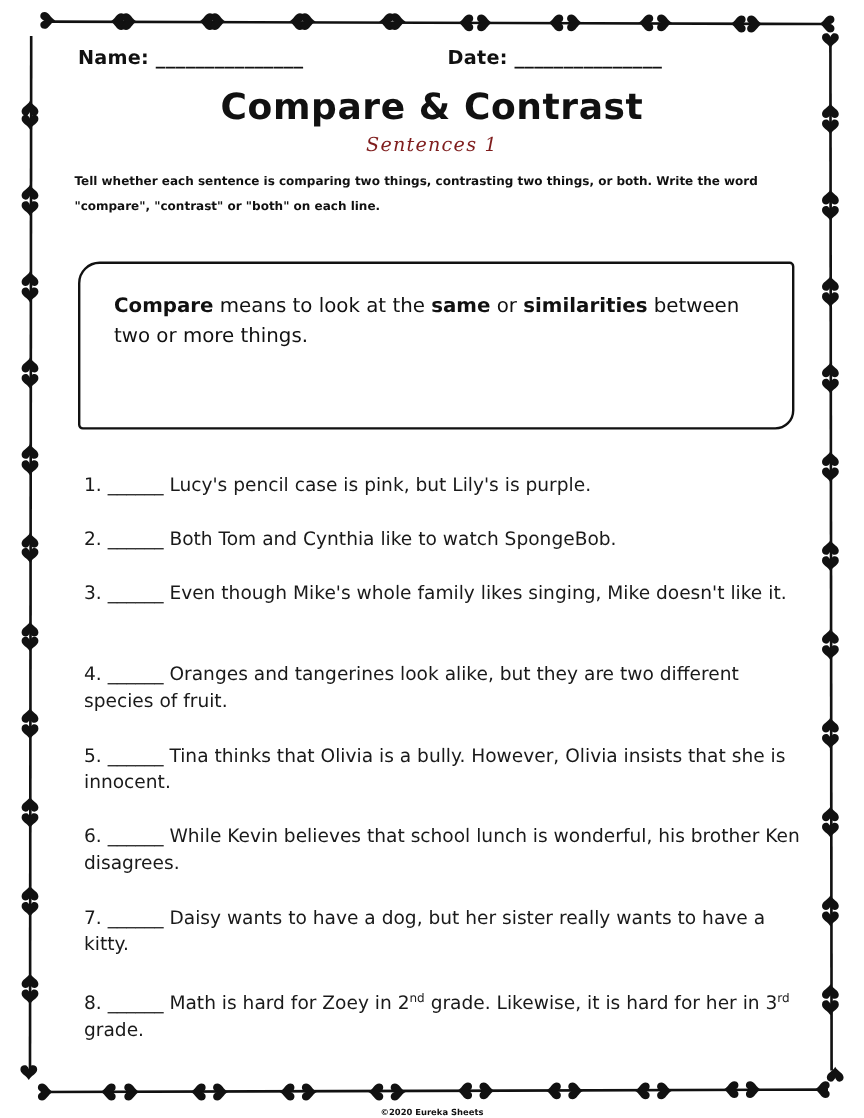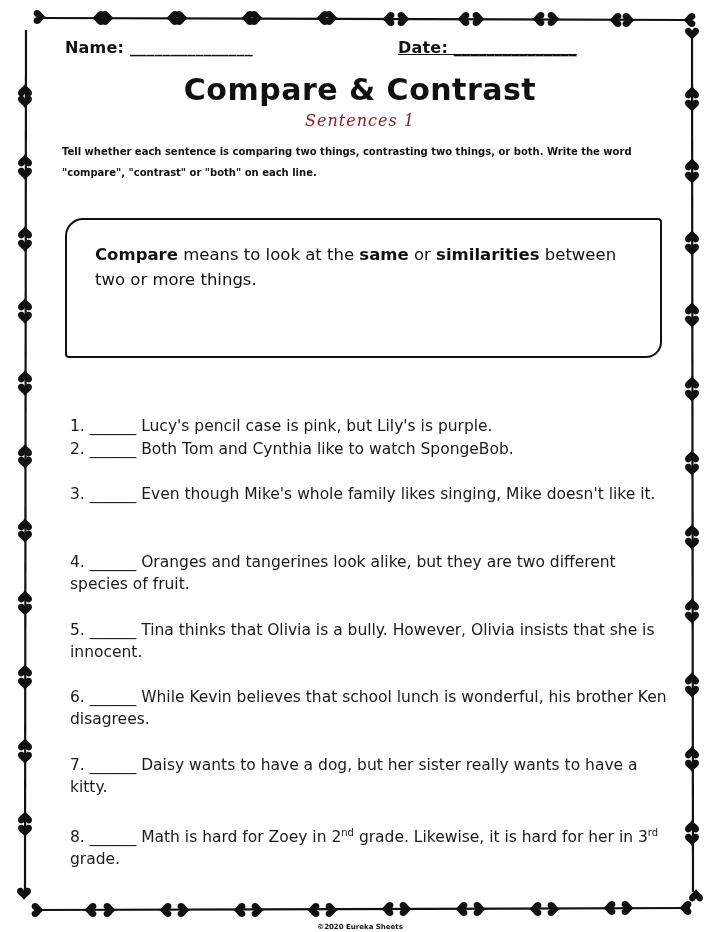--- a/index.html
+++ b/index.html
@@ -1,20 +1,20 @@
 <!DOCTYPE html>
 <html><head>
 <meta charset="utf-8">
 <style>
   html, body { margin:0; padding:0; background:#fff; }
   body { width:720px; height:932px; position:relative; overflow:hidden; font-family:"DejaVu Sans", sans-serif; color:#111; }
   .border-svg { position:absolute; left:0; top:0; width:720px; height:932px; }
   .hdr { position:absolute; top:38px; font-size:16px; font-weight:bold; letter-spacing:0.2px; }
   .hdr.name { left:65px; }
-  .hdr.date { left:398px;text-decoration:underline; }
+  .hdr.date { left:373px; }
   .title { position:absolute; top:72px; left:0; width:720px; text-align:center; font-size:30px; font-weight:bold; letter-spacing:0.5px; }
   .subtitle { position:absolute; top:111px; left:0; width:720px; text-align:center; font-size:16px; color:#7f1d1d; font-family:"DejaVu Serif", serif; font-style:italic; letter-spacing:1px; }
   .instructions { position:absolute; top:141px; left:62px; width:600px; font-size:10px; font-weight:bold; line-height:21px; }
   .defbox { position:absolute; top:218px; left:65px; width:597px; height:140px; border:2.5px solid #111; border-radius:18px 4px 16px 4px; box-sizing:border-box; padding:6px 12px; font-size:16.5px; line-height:25px; }
   .defbox p { margin:16px; }
   .defbox p + p { margin-top:25px; }
   .defbox b { font-weight:bold; }
   .q { position:absolute; left:70px; width:600px; font-size:15.5px; line-height:22px; color:#1a1a1a; }
   .q sup { font-size:10px; }
   .footer { position:absolute; top:923px; left:0; width:720px; text-align:center; font-size:7px; font-weight:bold; }
@@ -134,21 +134,21 @@
 
 <div class="title">Compare &amp; Contrast</div>
 <div class="subtitle">Sentences 1</div>
 
 <div class="instructions">Tell whether each sentence is comparing two things, contrasting two things, or both. Write the word "compare", "contrast" or "both" on each line.</div>
 
 <div class="defbox">
   <p><b>Compare</b><span> means to look at the </span><b>same</b><span> or </span><b>similarities</b><span> between two or more things.</span></p>
 </div>
 
-<div class="q" style="top:415px"><span>1.</span> <span>______</span> <span>Lucy's pencil case is pink, but Lily's is purple.</span></div>
+<div class="q" style="top:393px"><span>1.</span> <span>______</span> <span>Lucy's pencil case is pink, but Lily's is purple.</span></div>
 <div class="q" style="top:438px"><span>2.</span> <span>______</span> <span>Both Tom and Cynthia like to watch SpongeBob.</span></div>
 <div class="q" style="top:483px"><span>3.</span> <span>______</span> <span>Even though Mike's whole family likes singing, Mike doesn't like it.</span></div>
 <div class="q" style="top:551px"><span>4.</span> <span>______</span> <span>Oranges and tangerines look alike, but they are two different species of fruit.</span></div>
 <div class="q" style="top:619px"><span>5.</span> <span>______</span> <span>Tina thinks that Olivia is a bully. However, Olivia insists that she is innocent.</span></div>
 <div class="q" style="top:686px"><span>6.</span> <span>______</span> <span>While Kevin believes that school lunch is wonderful, his brother Ken disagrees.</span></div>
 <div class="q" style="top:754px"><span>7.</span> <span>______</span> <span>Daisy wants to have a dog, but her sister really wants to have a kitty.</span></div>
 <div class="q" style="top:822px"><span>8.</span> <span>______</span> <span>Math is hard for Zoey in 2</span><sup>nd</sup><span> grade. Likewise, it is hard for her in 3</span><sup>rd</sup><span> grade.</span></div>
 
 <div class="footer">©2020 Eureka Sheets</div>
 

